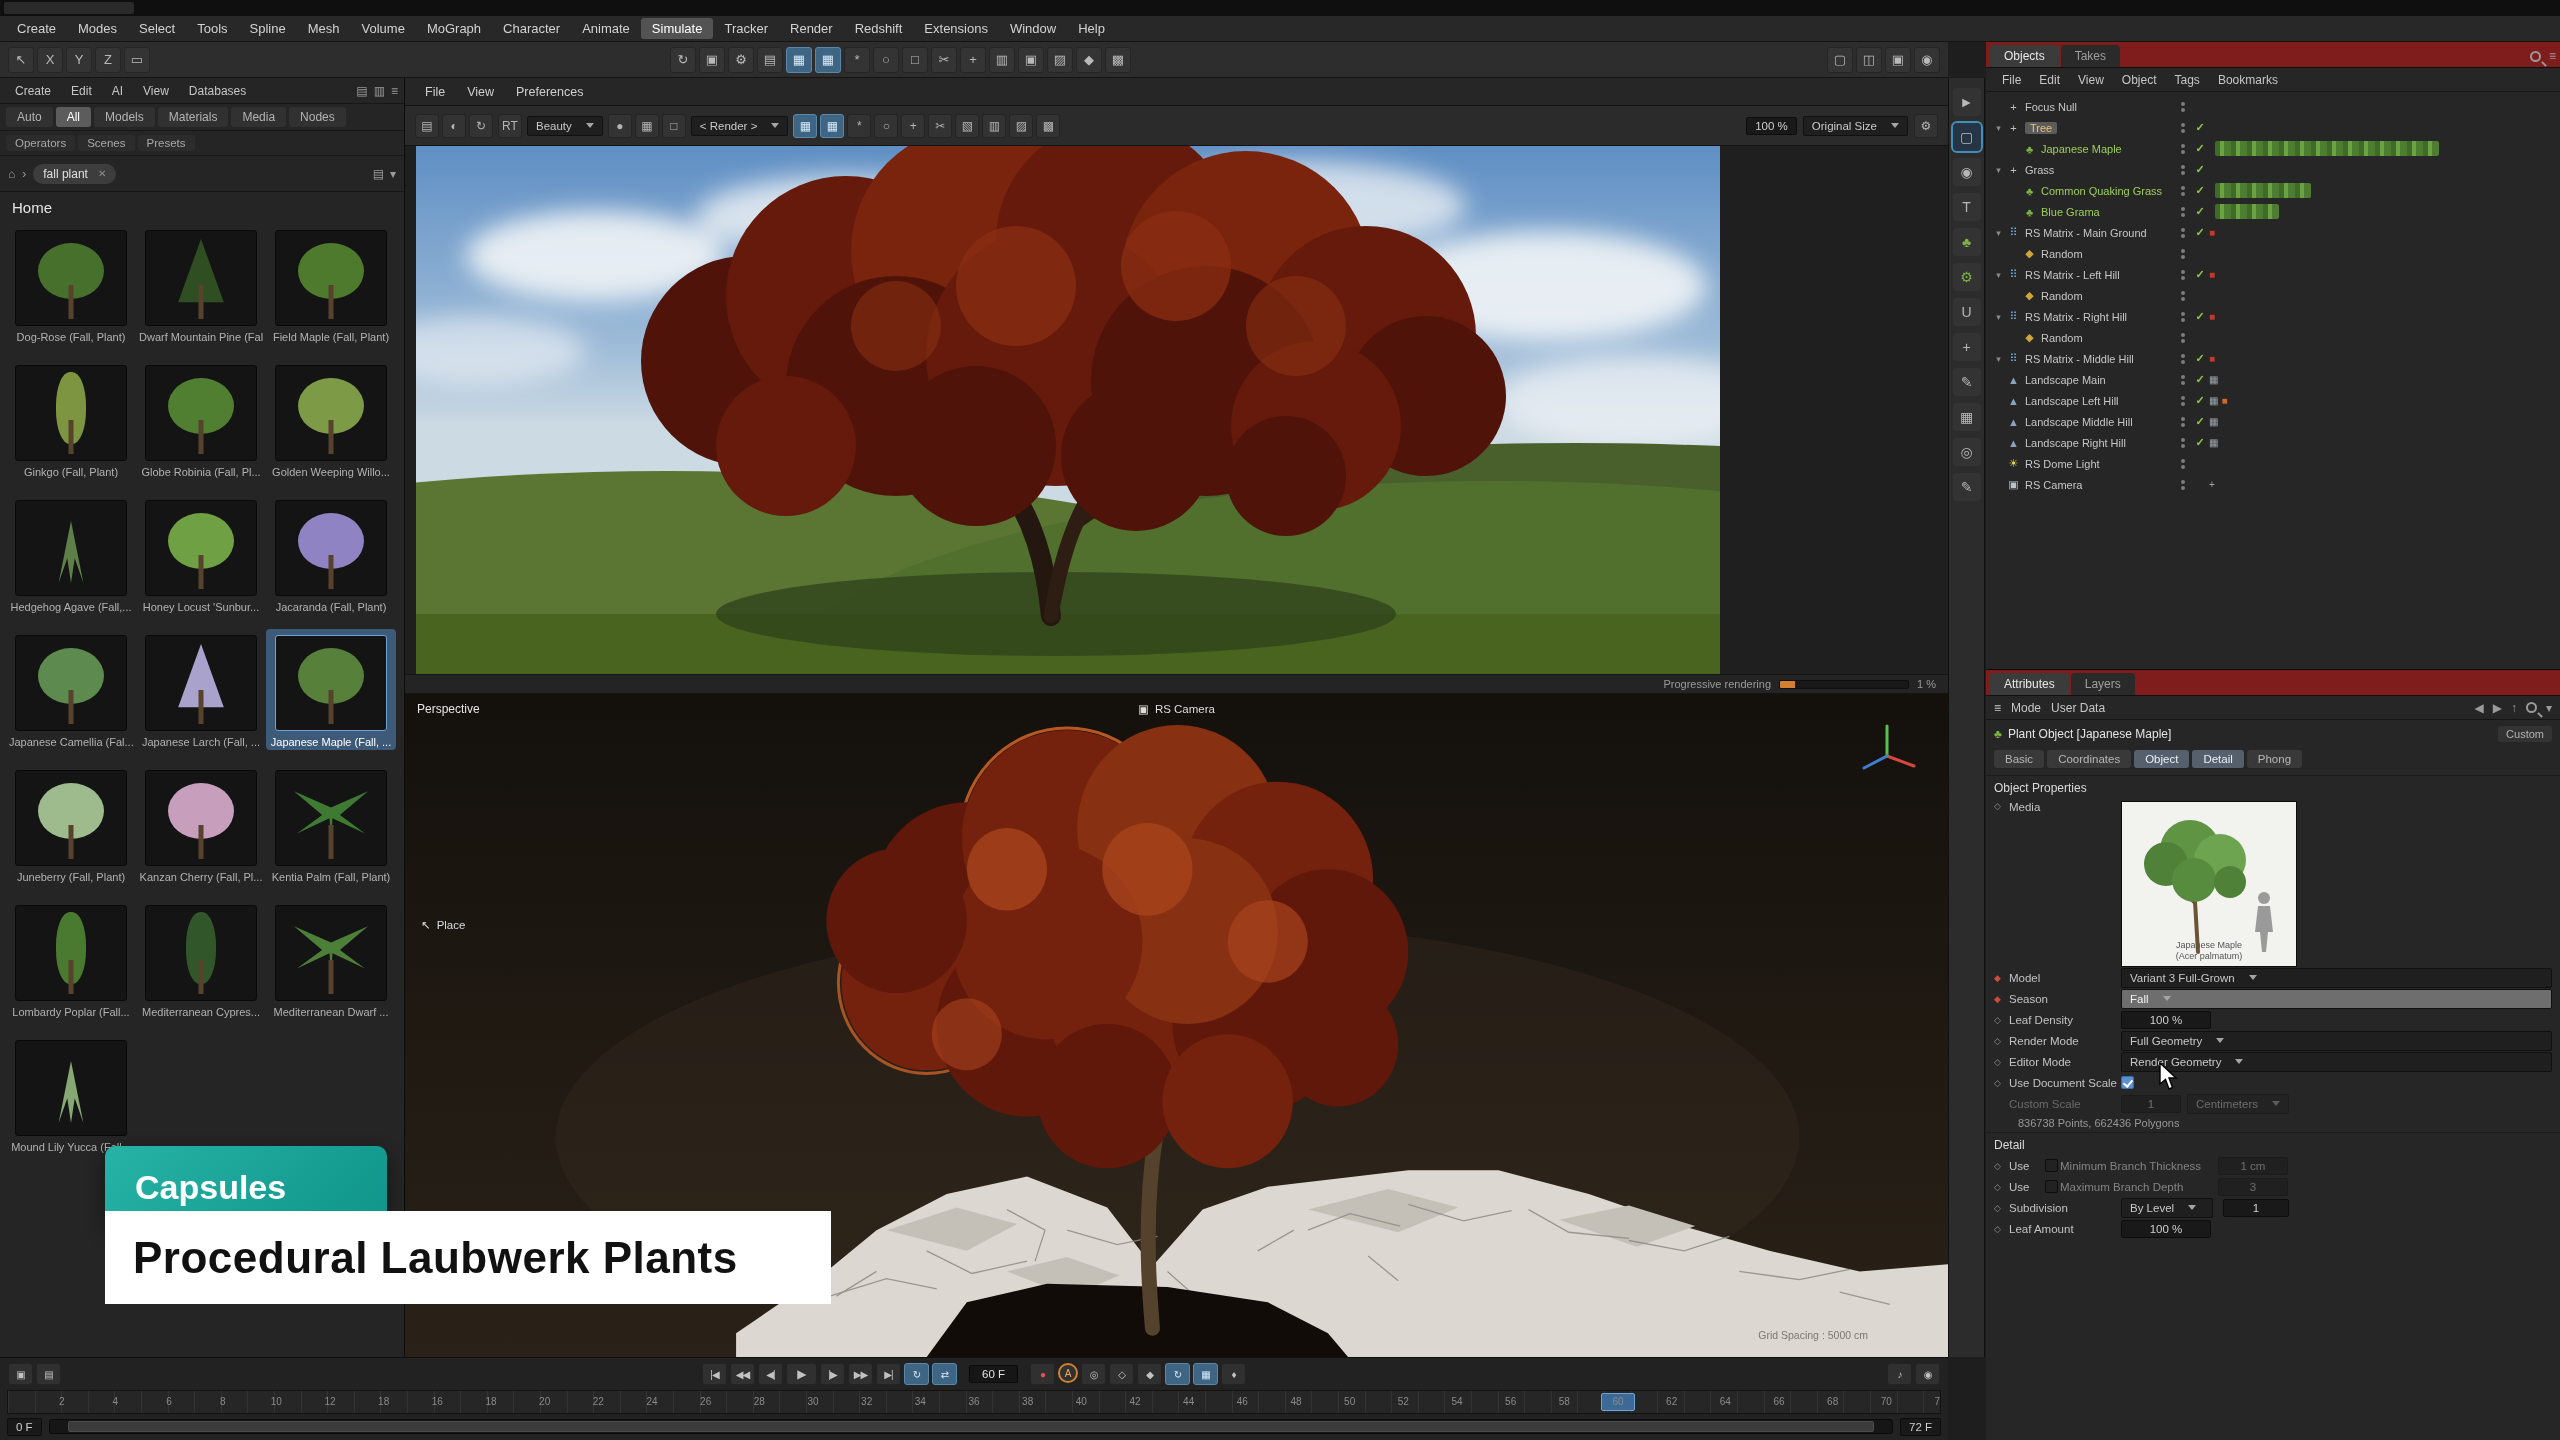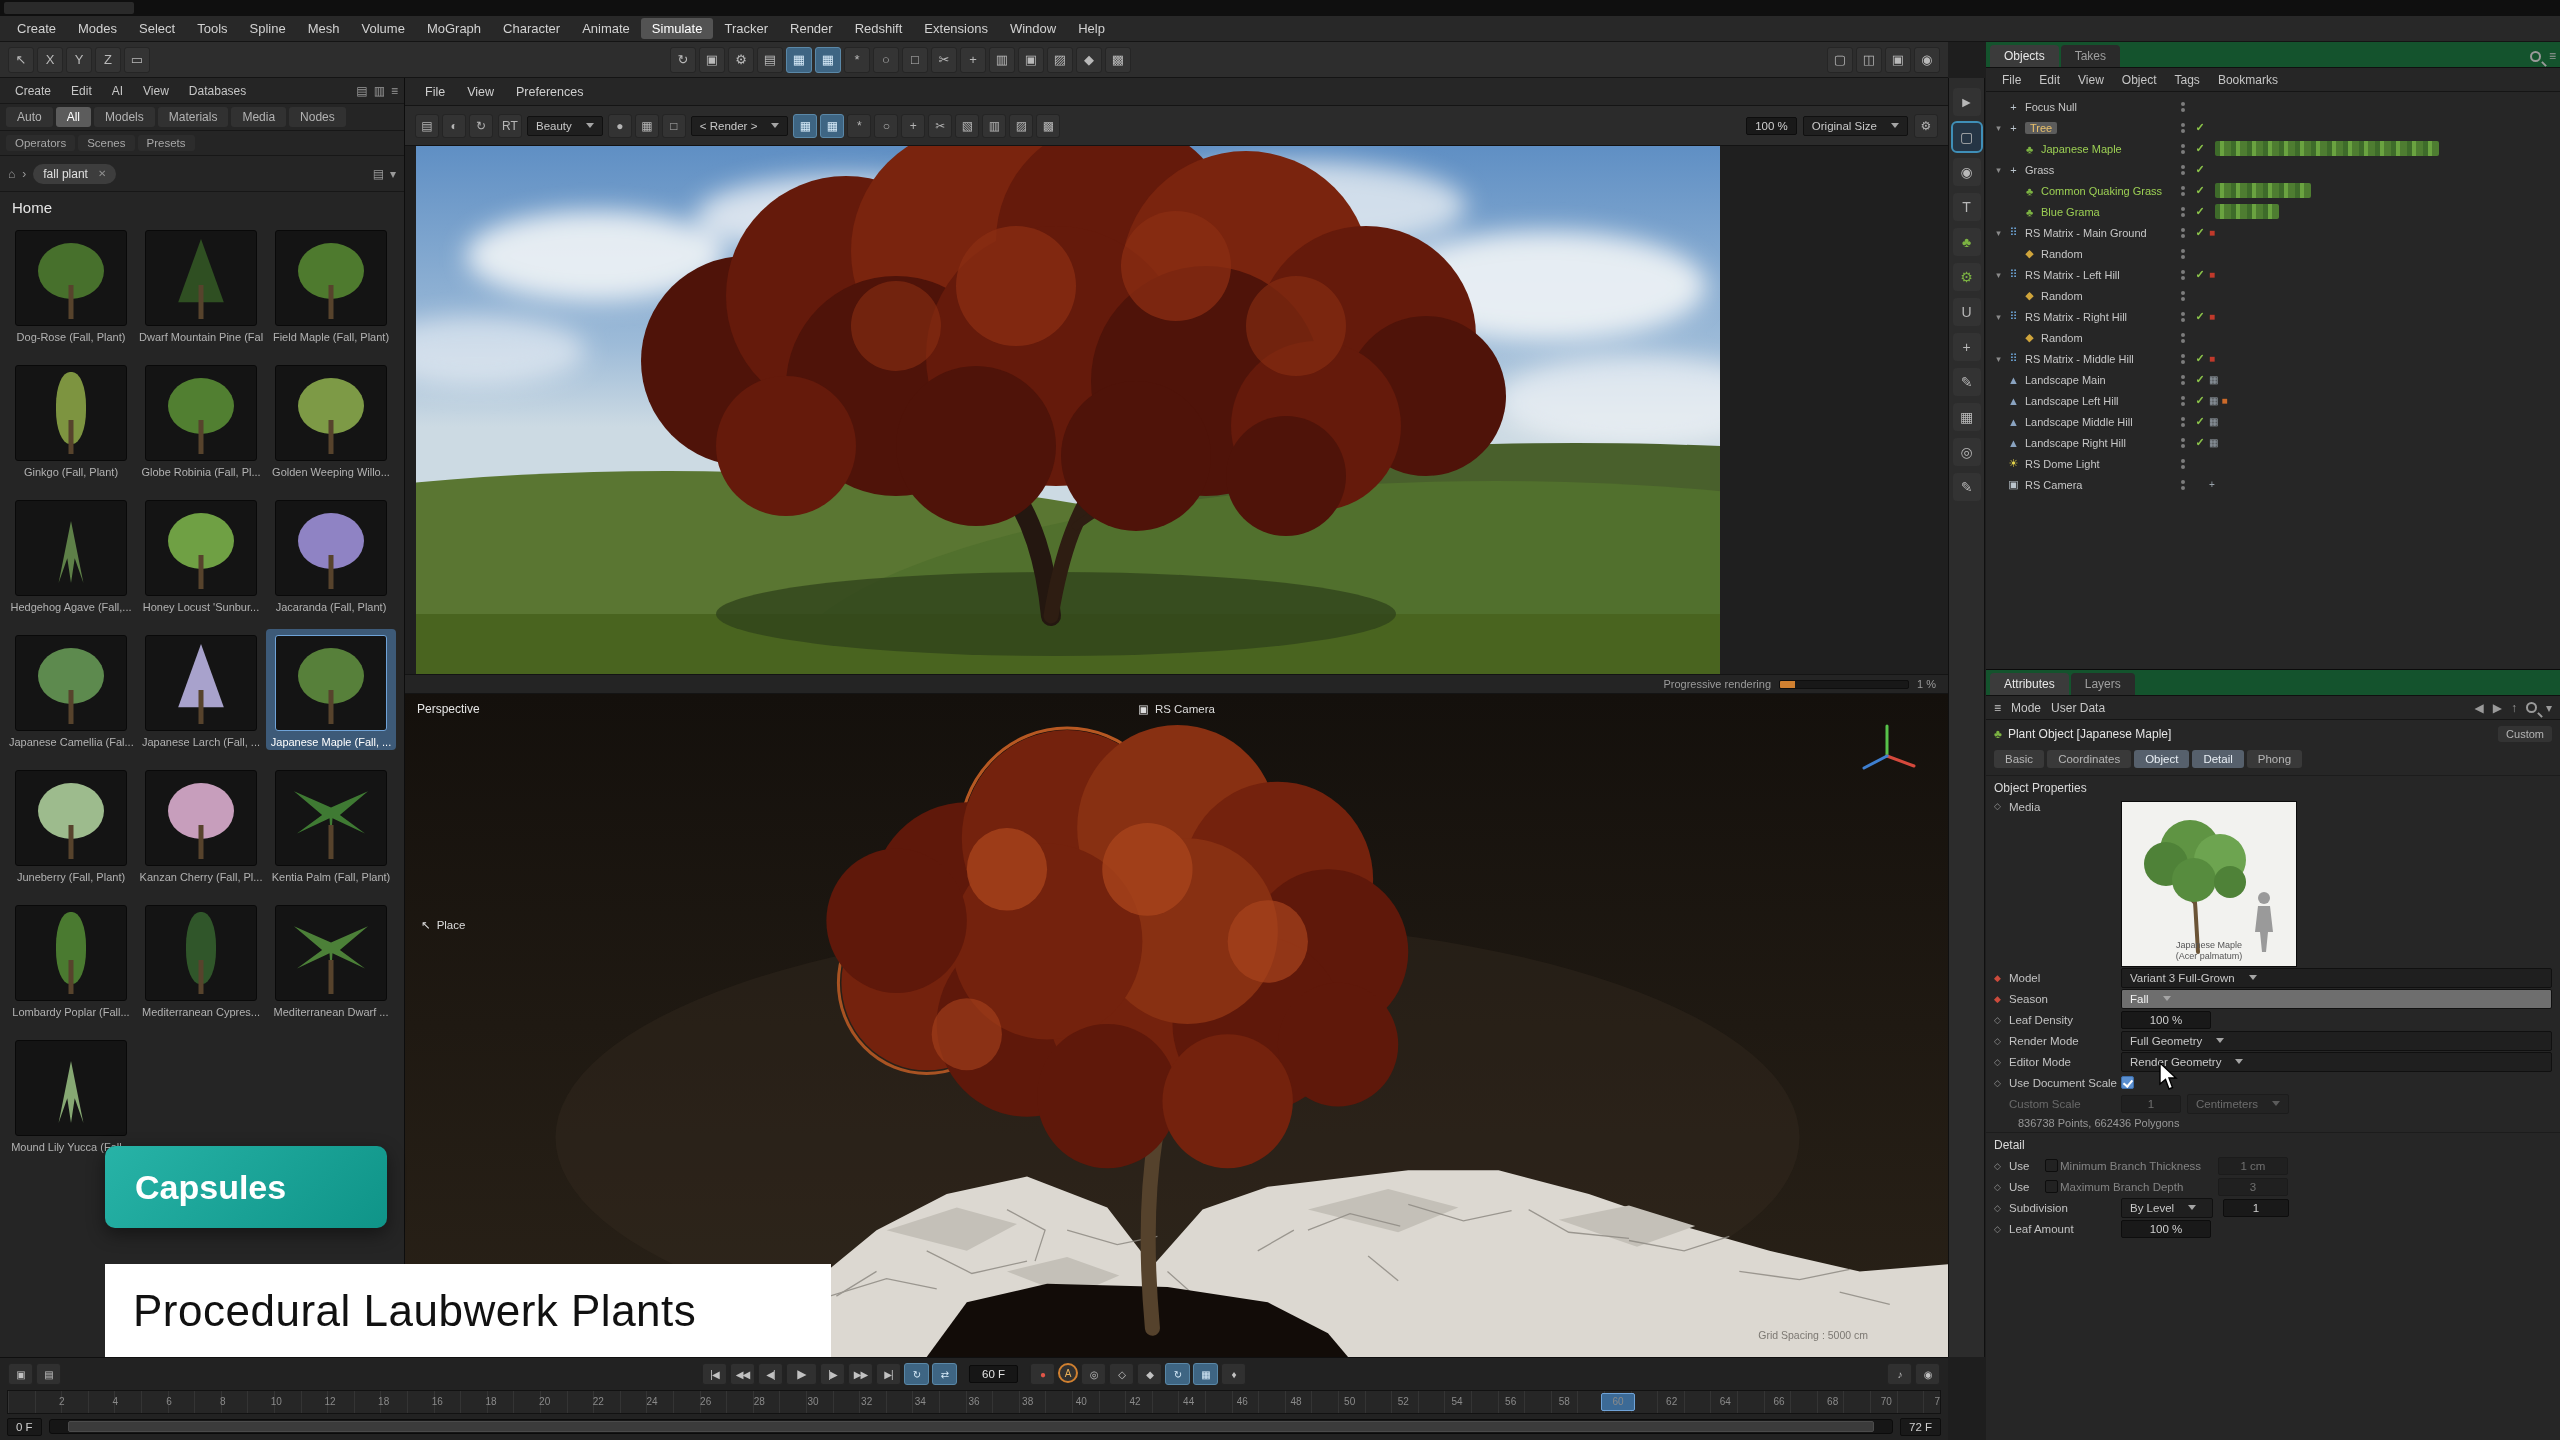--- a/index.html
+++ b/index.html
@@ -73,21 +73,21 @@
 .vp-grid{position:absolute;right:80px;bottom:16px;font-size:10.5px;color:#7c7872}
 .gizmo{position:absolute;right:26px;top:22px}
 
 
 .sidetools{position:absolute;left:1948px;top:78px;width:37px;height:1279px;background:#2c2c2c;border-left:1px solid #101010;border-right:1px solid #101010;display:flex;flex-direction:column;align-items:center;gap:7px;padding-top:10px}
 .stool{width:28px;height:28px;display:flex;align-items:center;justify-content:center;font-size:14px;color:#b8b8b8;background:#333;border-radius:4px}
 .stool.active{outline:2px solid #3f8fb8;background:#253545}
 
 
 .right{position:absolute;left:1986px;top:42px;width:574px;height:1398px;background:#262626;display:flex;flex-direction:column}
-.ptabs{height:26px;background:#14532d;display:flex;align-items:flex-end;padding:0 4px;gap:2px;border-bottom:1px solid #101010}
+.ptabs{height:26px;background:#7f1d1d;display:flex;align-items:flex-end;padding:0 4px;gap:2px;border-bottom:1px solid #101010}
 .ptab{padding:4px 14px;font-size:12px;color:#9f9f9f;background:#2a2a2a;border-radius:4px 4px 0 0}
 .ptab.active{background:#3b3b3b;color:#e8e8e8}
 .ptabs .hicons{margin-left:auto;display:flex;gap:8px;align-items:center;padding-bottom:4px;color:#9a9a9a}
 .om{height:628px;display:flex;flex-direction:column;border-bottom:1px solid #0b0b0b}
 .om-menu{height:24px;display:flex;gap:2px;align-items:center;padding:0 8px;border-bottom:1px solid #151515}
 .om-menu-item{font-size:12px;padding:2px 8px;color:#c6c6c6}
 .om-tree{flex:1;padding-top:4px;overflow:hidden}
 .orow{display:flex;align-items:center;height:21px;font-size:11px;color:#c6c6c6;padding-left:6px}
 .oarrow{width:13px;color:#8a8a8a;font-size:9px;text-align:center}
 .oicon{width:17px;text-align:center;margin-right:3px;font-size:11px}
@@ -144,21 +144,21 @@
 .ruler{height:24px;margin:0 7px;background:#262626;border:1px solid #121212;position:relative;overflow:hidden}
 .ruler-marks{position:absolute;inset:0;background:repeating-linear-gradient(90deg,#343434 0 1px,transparent 1px 26.6px)}
 .tick{position:absolute;top:5px;transform:translateX(-50%);font-size:10px;color:#8a8a8a;left:calc(var(--f)*100%/72)}
 .playhead{position:absolute;top:2px;height:18px;width:34px;background:#3c6a96;border:1px solid #6fa3d8;border-radius:2px;transform:translateX(-50%);left:calc(var(--f)*100%/72)}
 .range-row{height:25px;display:flex;align-items:center;gap:7px;padding:0 7px}
 .range-track{flex:1;height:15px;background:#161616;border:1px solid #0b0b0b;border-radius:3px;position:relative}
 .range-thumb{position:absolute;left:1%;right:1%;top:1px;bottom:1px;background:#3b3b3b;border:1px solid #4b4b4b;border-radius:2px}
 
 
 .badge{position:absolute;left:105px;top:1146px;width:282px;height:82px;z-index:40;background:linear-gradient(135deg,#27b3a7,#0f9488);border-radius:10px;display:flex;align-items:center;padding-left:30px;color:#fff;font-size:34px;font-weight:bold;box-shadow:0 6px 18px rgba(0,0,0,.45)}
-.bigtitle{position:absolute;left:105px;top:1264px;width:726px;height:93px;z-index:40;background:#fff;color:#111;display:flex;align-items:center;padding-left:28px;font-size:44px;font-weight:400;letter-spacing:.5px}
+.bigtitle{position:absolute;left:105px;top:1211px;width:726px;height:93px;z-index:40;background:#fff;color:#111;display:flex;align-items:center;padding-left:28px;font-size:44px;font-weight:700;letter-spacing:.5px}
 .mag{width:11px;height:11px;border:2px solid #9a9a9a;border-radius:50%;position:relative;display:inline-block}
 .mag::after{content:"";position:absolute;width:6px;height:2px;background:#9a9a9a;transform:rotate(45deg);left:9px;top:10px}
 .cursor{position:absolute;left:2158px;top:1062px;z-index:60}
 </style>
 </head>
 <body>
 
 <div class="titlebar">
     <div class="appbadge"></div>
   </div>

